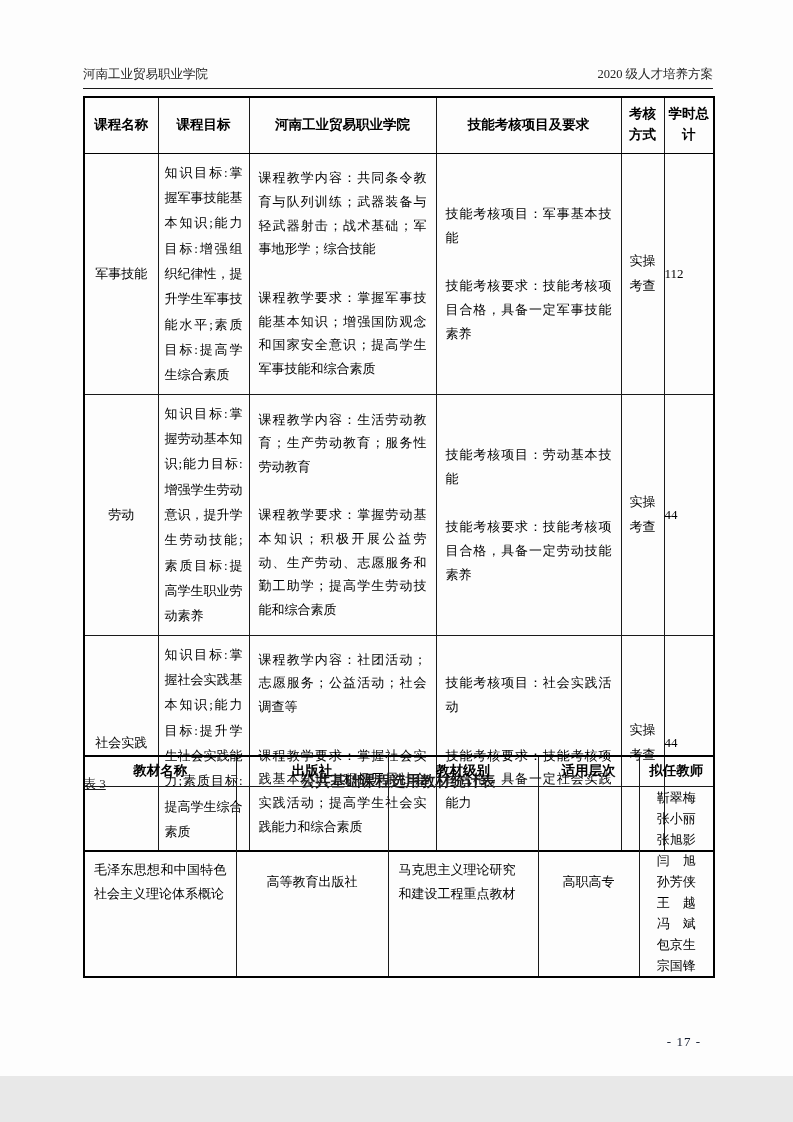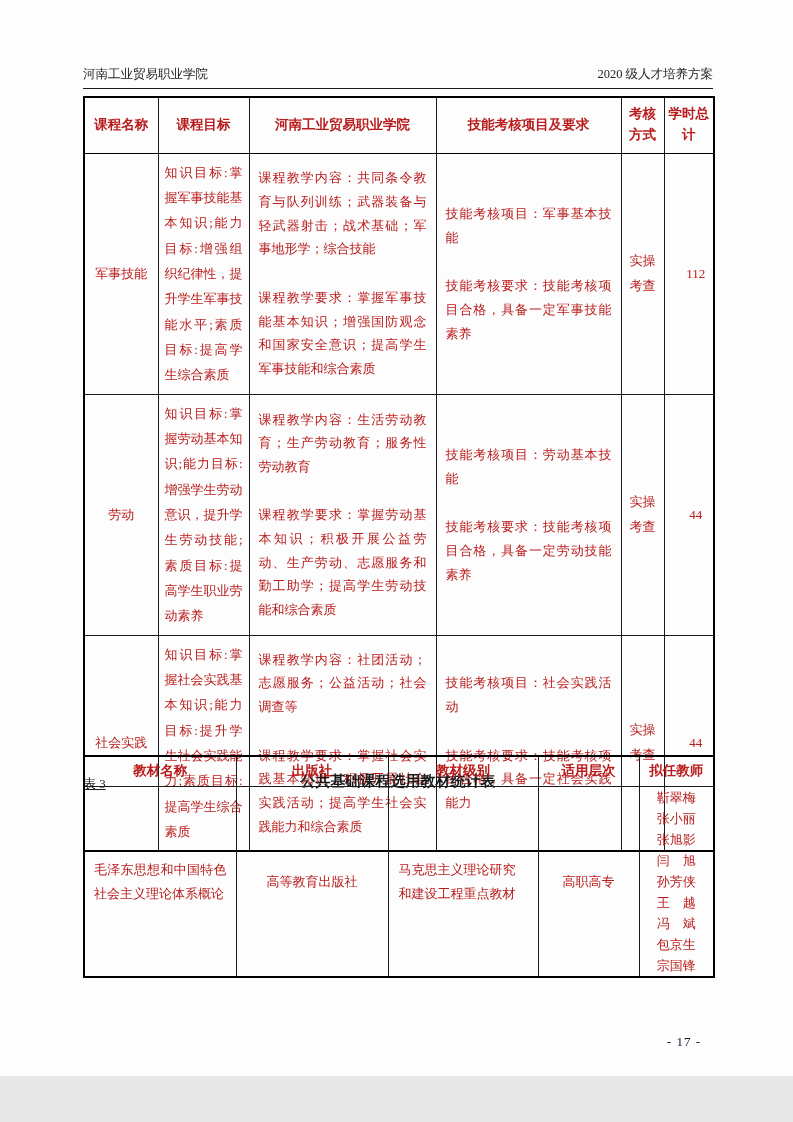--- a/index.html
+++ b/index.html
@@ -27,21 +27,21 @@
     top: 88px; left: 83px; right: 80px;
     border-top: 1.5px solid #1a1a1a;
   }
   
   table {
     border-collapse: collapse;
     table-layout: fixed;
     position: absolute;
     left: 83px;
     width: 630px;
-    color: #b91c1c;
+    color: #000000;
   }
   td, th { border: 1px solid #1a1a1a; vertical-align: middle; }
   .t1 { top: 96px; }
   .t1, .t2 { border: 2px solid #000; }
   .t1 th, .t2 th {
     font-size: 13.5px;
     font-weight: bold;
     text-align: center;
     line-height: 1.55;
     padding: 4px 2px;
@@ -61,21 +61,21 @@
     font-family: Liberation Serif, serif;
   }
   .cell-paras {
     padding: 8px 9px;
     text-align: justify;
     text-justify: inter-character;
     line-height: 1.82;
   }
   .cell-paras p + p { margin-top: 25px; }
   .cell-method { text-align: center; line-height: 1.9; padding: 2px; }
-  .cell-hours { text-align: center; font-size: 13px; padding-left: 14px; }
+  .cell-hours { font-size: 13px; }
   
   .t2-caption {
     position: absolute;
     top: 772px; left: 83px; right: 80px;
     height: 22px;
   }
   .t2-caption .cap-label {
     position: absolute;
     left: 0; top: 3px;
     font-size: 13px;

